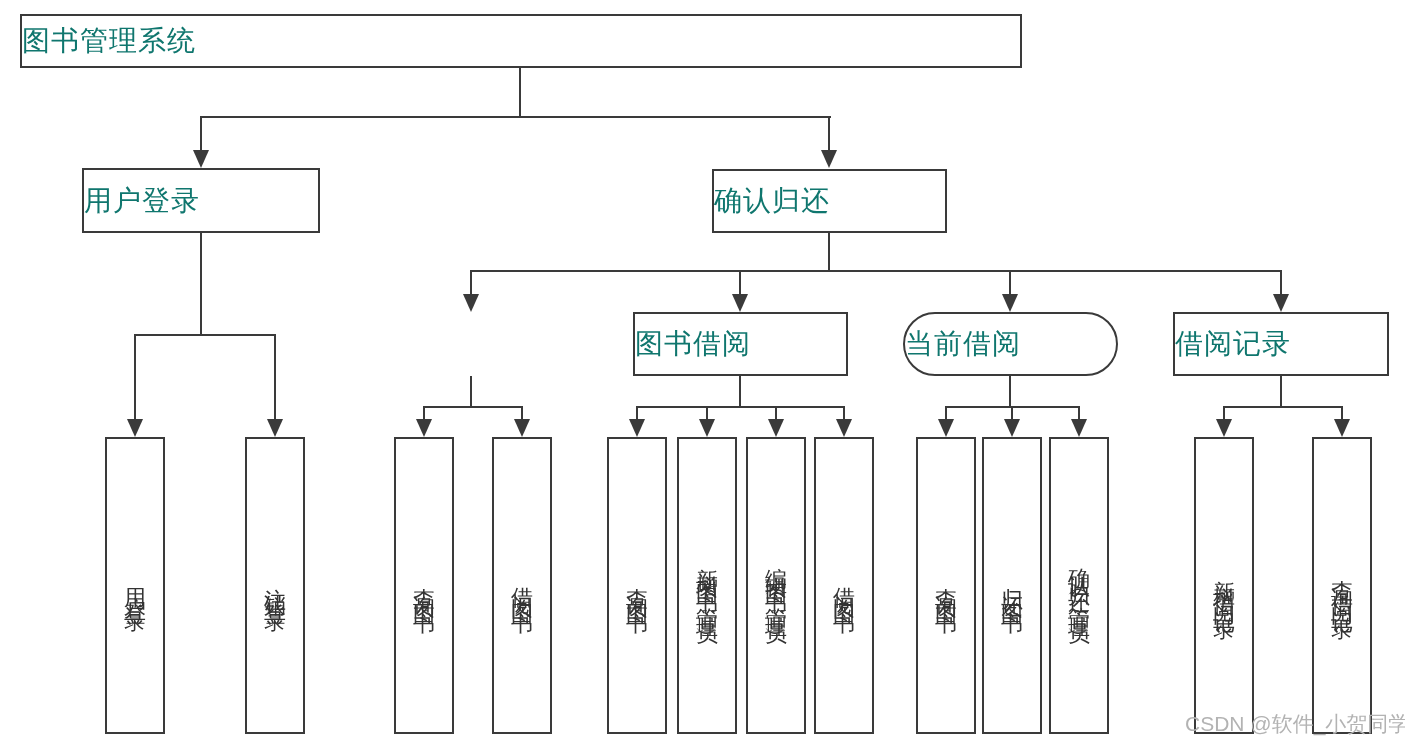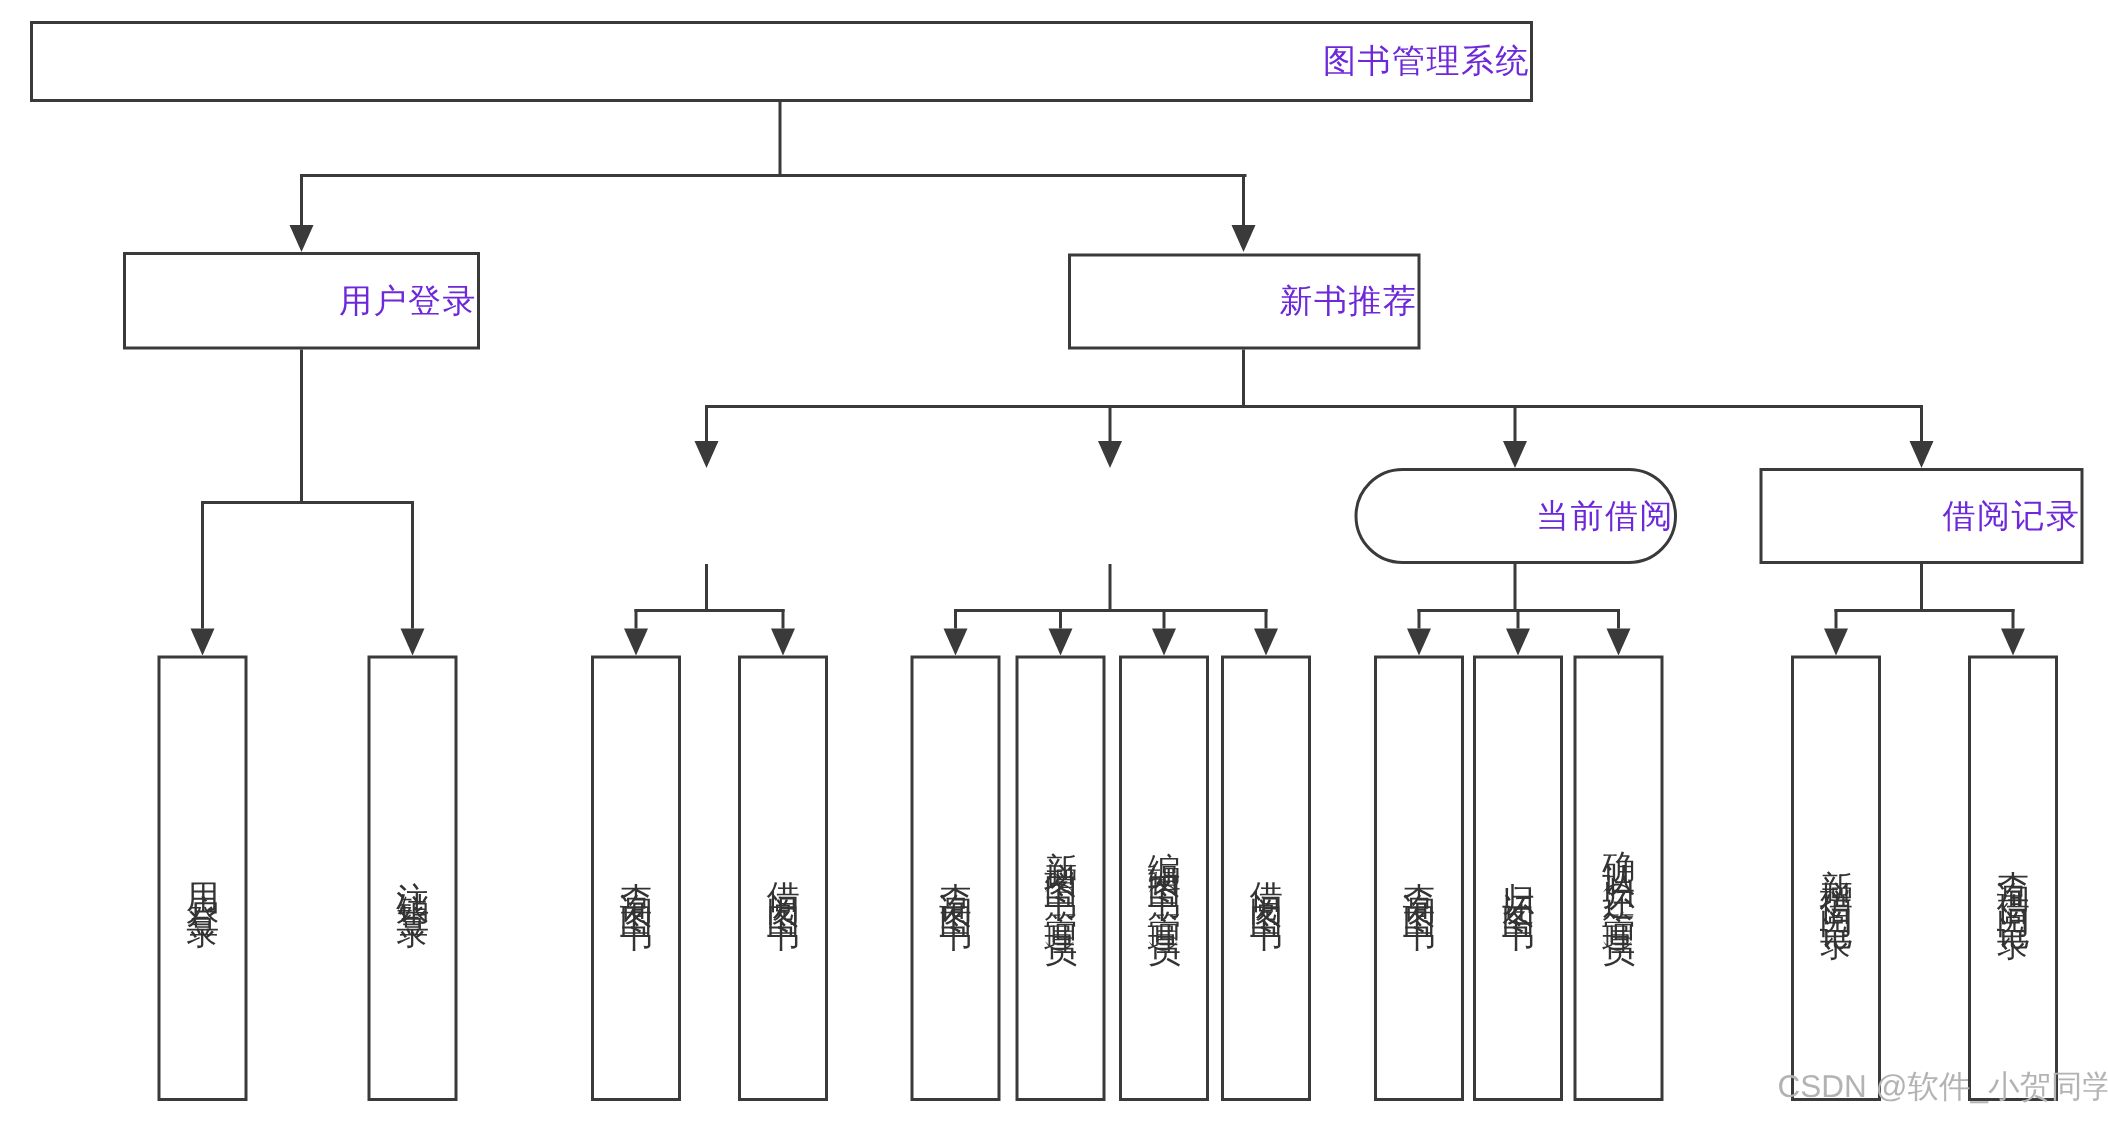--- a/index.html
+++ b/index.html
@@ -4,22 +4,22 @@
 <style>
   html,body { margin:0; padding:0; background:#ffffff; }
   .canvas {
     position:relative; width:1405px; height:747px; background:#ffffff;
     font-family:"Liberation Sans","DejaVu Sans",sans-serif;
     overflow:hidden;
   }
   .hbox {
     position:absolute; box-sizing:border-box;
     border:2px solid #3a3a3a; background:#ffffff;
-    display:flex; align-items:center; justify-content:flex-end;
-    font-size:22px; color:#6d28d9; letter-spacing:1px;
+    display:flex; align-items:center; justify-content:flex-start;
+    font-size:28px; color:#0f766e; letter-spacing:1px;
   }
   .vbox {
     position:absolute; box-sizing:border-box;
     border:2px solid #3a3a3a; background:#ffffff;
     width:60px; height:297px; top:437px;
     display:flex; align-items:center; justify-content:center;
   }
   .vtext {
     writing-mode:vertical-rl; text-orientation:mixed;
     font-size:22px; color:#333333; letter-spacing:8px; line-height:1.1;
@@ -52,41 +52,44 @@
   <div class="ln" style="left:200px; top:116px; width:2px; height:34px;"></div>
   <div class="ar" style="left:193px; top:150px;"></div>
 
   <div class="ln" style="left:828px; top:116px; width:2px; height:34px;"></div>
   <div class="ar" style="left:821px; top:150px;"></div>
 
   <div class="hbox" style="left:82px; top:168px; width:238px; height:65px;">
     <span>用户登录</span>
   </div>
   <div class="hbox" style="left:712px; top:169px; width:235px; height:64px;">
-    <span>新书推荐</span>
+    <span>确认归还</span>
   </div>
 
   <div class="ln" style="left:200px; top:233px; width:2px; height:103px;"></div>
   <div class="ln" style="left:134px; top:334px; width:142px; height:2px;"></div>
   <div class="ln" style="left:134px; top:334px; width:2px; height:85px;"></div>
   <div class="ar" style="left:127px; top:419px;"></div>
   <div class="ln" style="left:274px; top:334px; width:2px; height:85px;"></div>
   <div class="ar" style="left:267px; top:419px;"></div>
 
   <div class="ln" style="left:828px; top:233px; width:2px; height:39px;"></div>
   <div class="ln" style="left:470px; top:270px; width:812px; height:2px;"></div>
   <div class="ln" style="left:470px; top:270px; width:2px; height:24px;"></div>
   <div class="ar" style="left:463px; top:294px;"></div>
   <div class="ln" style="left:739px; top:270px; width:2px; height:24px;"></div>
   <div class="ar" style="left:732px; top:294px;"></div>
   <div class="ln" style="left:1009px; top:270px; width:2px; height:24px;"></div>
   <div class="ar" style="left:1002px; top:294px;"></div>
   <div class="ln" style="left:1280px; top:270px; width:2px; height:24px;"></div>
   <div class="ar" style="left:1273px; top:294px;"></div>
 
+  <div class="hbox" style="left:633px; top:312px; width:215px; height:64px;">
+    <span>图书借阅</span>
+  </div>
   <div class="hbox" style="left:903px; top:312px; width:215px; height:64px;border-radius:32px;">
     <span>当前借阅</span>
   </div>
   <div class="hbox" style="left:1173px; top:312px; width:216px; height:64px;">
     <span>借阅记录</span>
   </div>
 
   <div class="ln" style="left:470px; top:376px; width:2px; height:32px;"></div>
   <div class="ln" style="left:423px; top:406px; width:100px; height:2px;"></div>
   <div class="ln" style="left:423px; top:406px; width:2px; height:13px;"></div>

